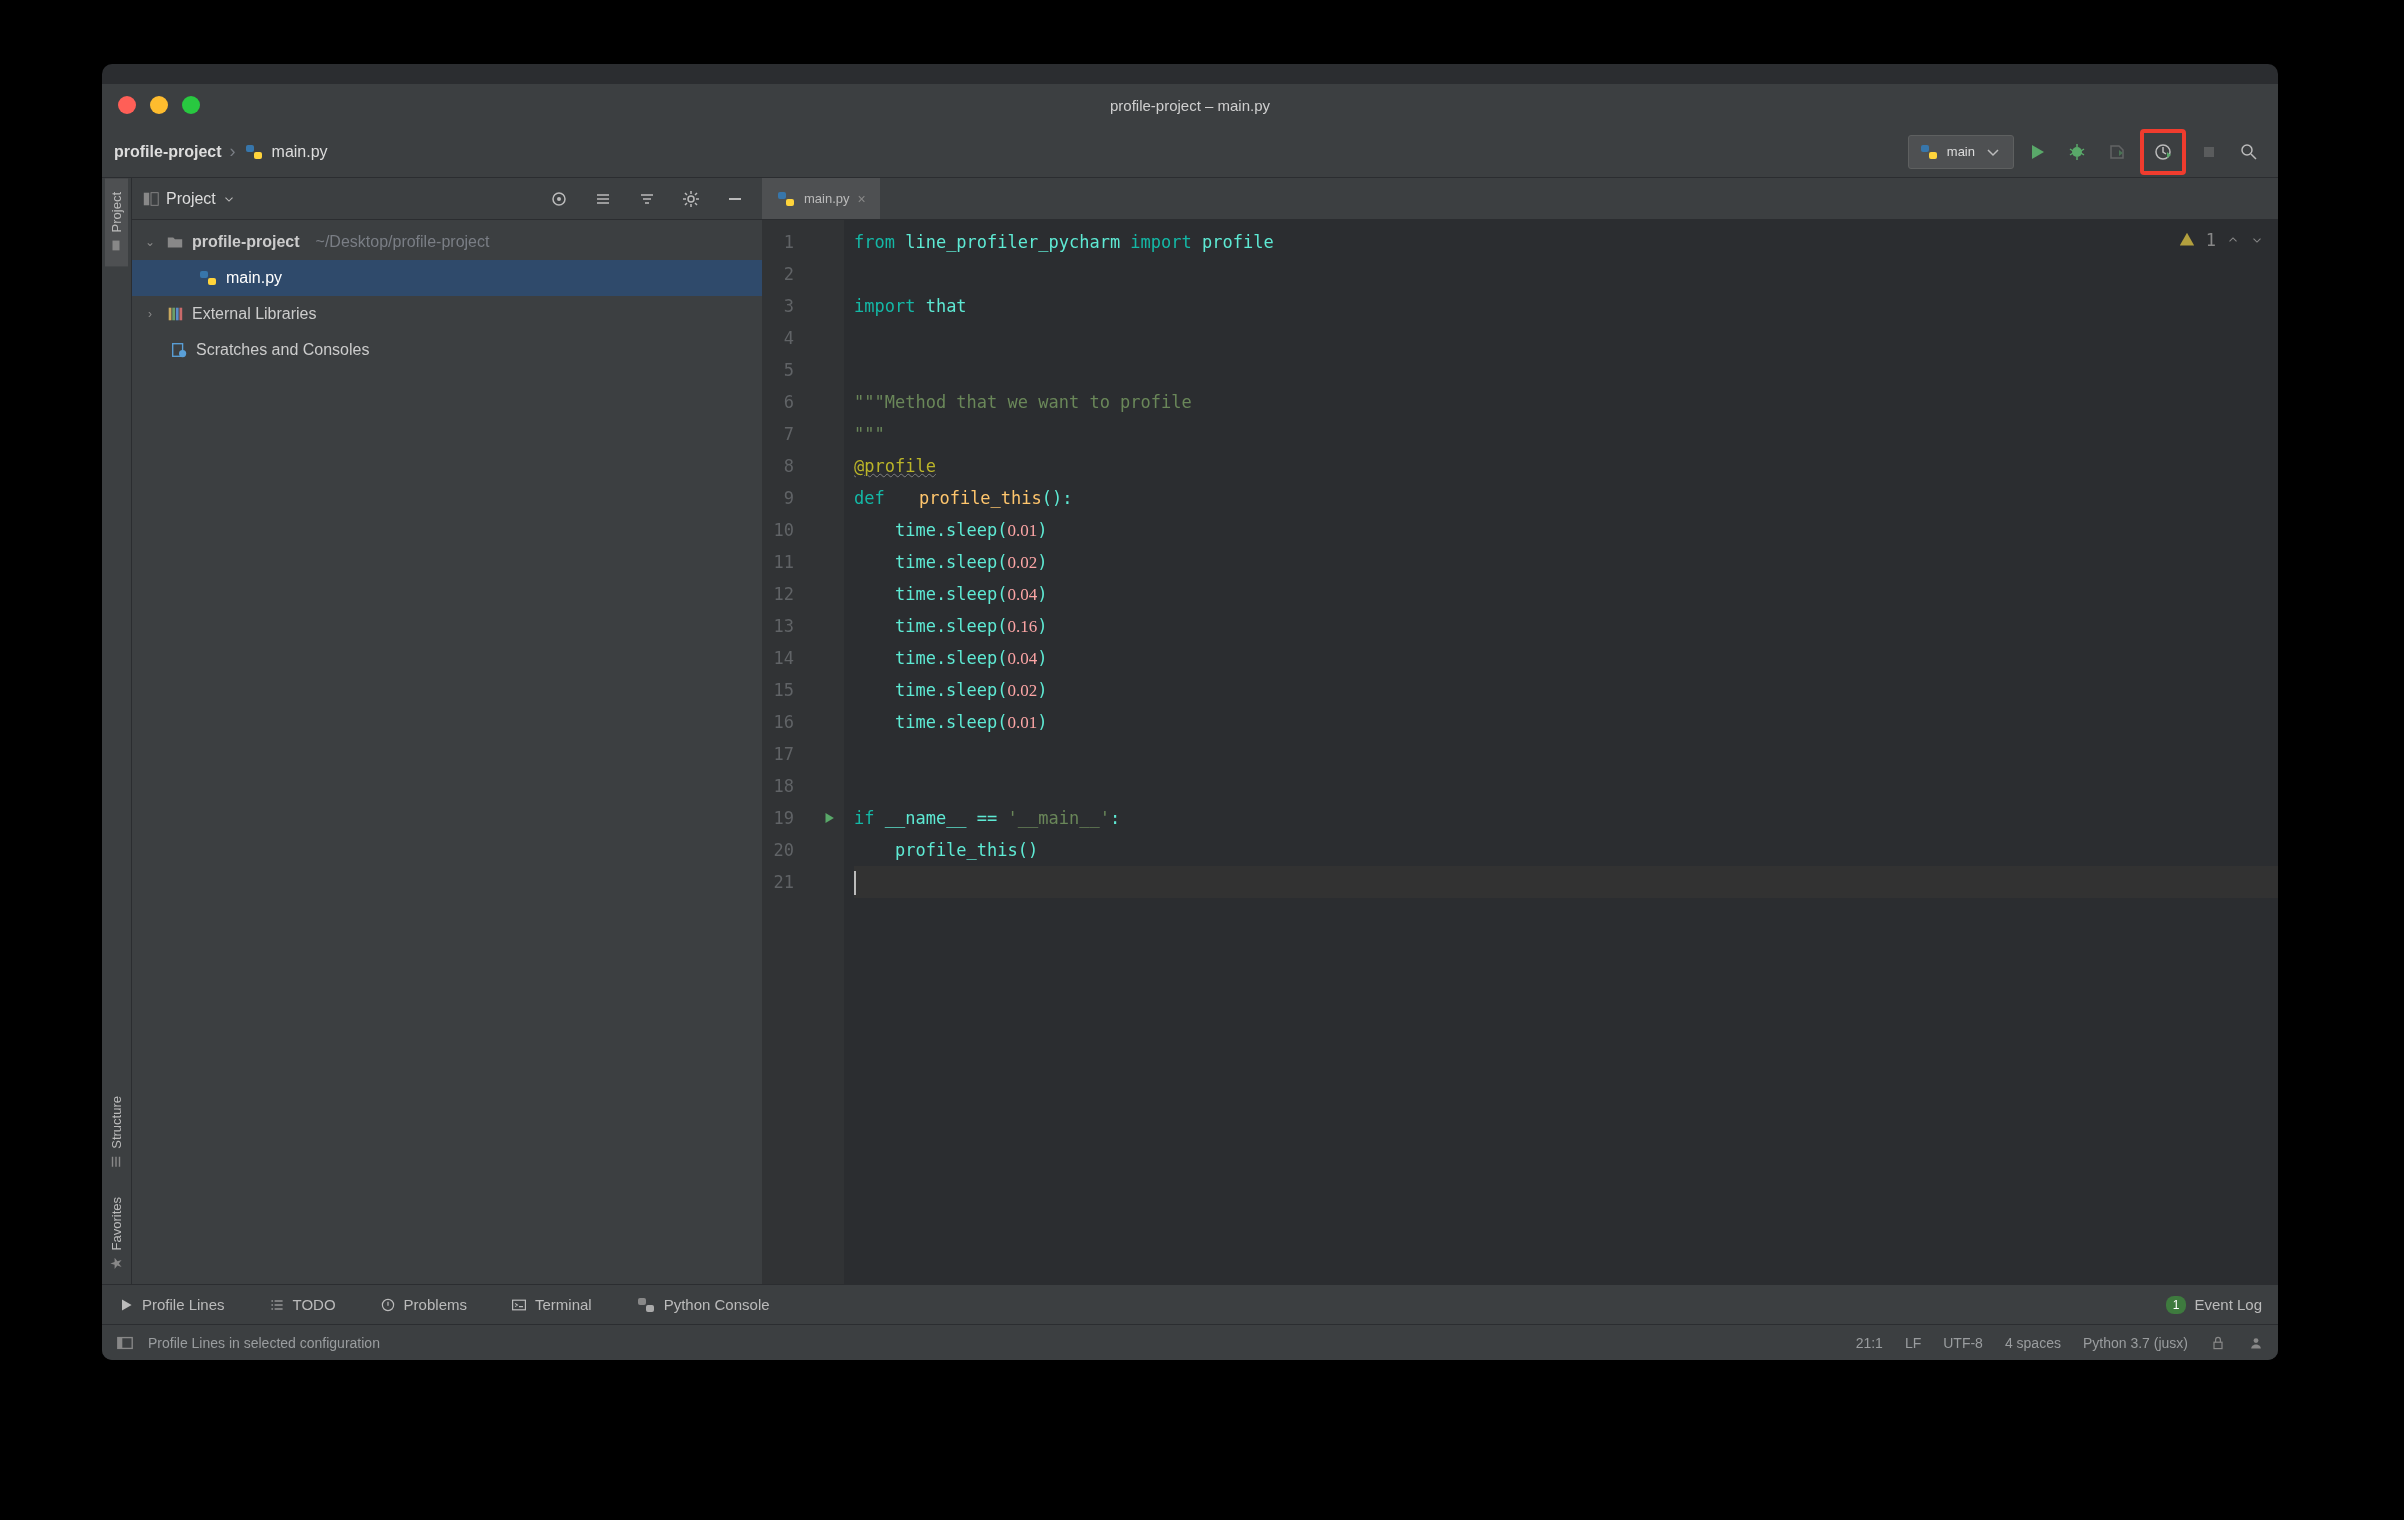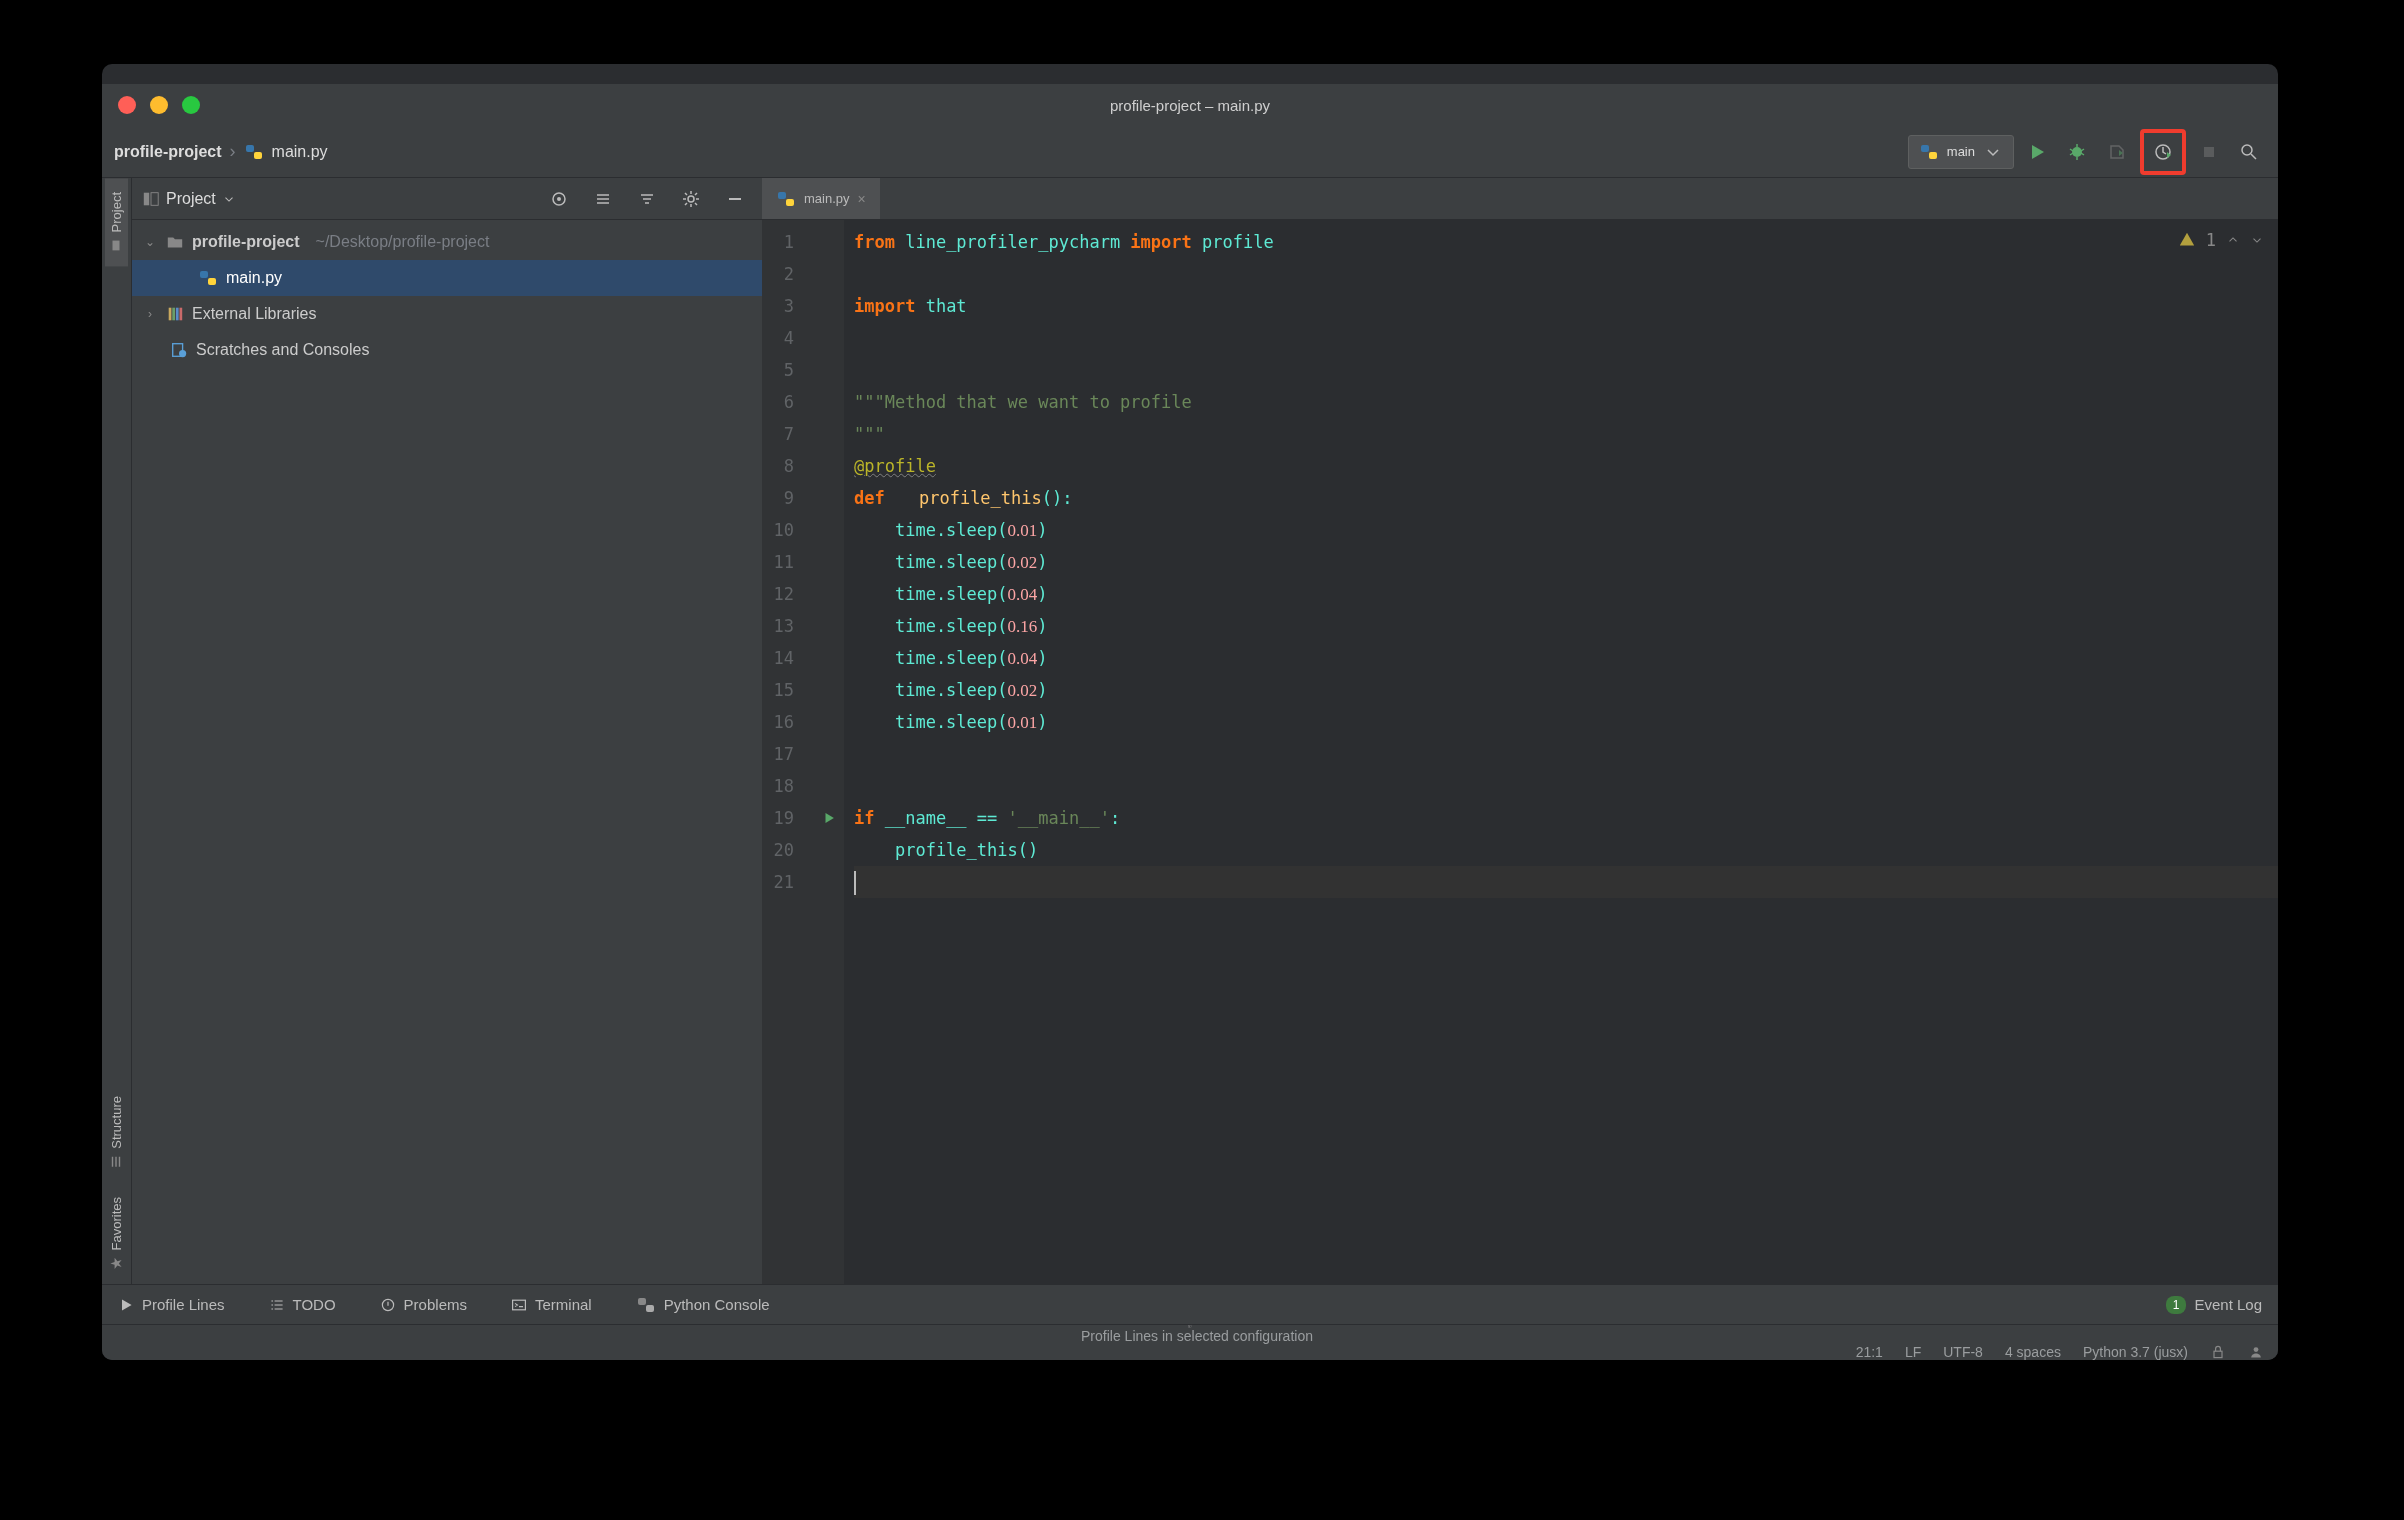--- a/index.html
+++ b/index.html
@@ -36,30 +36,30 @@
 .editor-tab { display: flex; align-items: center; gap: 8px; padding: 0 14px; background: #4e5052; }
 .editor-tab .close { color: #888; font-size: 14px; }
 .code-area { flex: 1; display: flex; font-family: "SF Mono", Menlo, monospace; font-size: 17px; position: relative; overflow: hidden; }
 .gutter { background: #313335; padding: 6px 10px 6px 0; text-align: right; color: #606366; min-width: 52px; user-select: none; }
 .gutter-line { height: 32px; line-height: 32px; padding-right: 10px; }
 .marker-col { width: 30px; background: #313335; padding-top: 6px; }
 .marker-line { height: 32px; display: flex; align-items: center; justify-content: center; }
 .code { padding: 6px 0 6px 10px; flex: 1; }
 .code-line { height: 32px; line-height: 32px; white-space: pre; }
 .cursor-line { background: #323232; }
-.tk-kw { color: #f97316; font-weight: bold; }
+.tk-kw { color: #14b8a6; }
 .tk-str { color: #6a8759; }
 .tk-num { color: #fca5a5; font-family: Liberation Serif, serif; }
 .tk-decor { color: #bbb529; }
 .tk-func { color: #ffc66d; margin-left: 24px; }
 .tk-id { color: #5eead4; }
 .editor-top-right { position: absolute; right: 14px; top: 10px; display: flex; align-items: center; gap: 10px; color: #888; }
 .bottom-bar { height: 40px; background: #3c3f41; display: flex; align-items: center; padding: 0 16px; gap: 44px; font-size: 15px; color: #bbb; border-top: 1px solid #2b2d30; }
 .bottom-item { display: flex; align-items: center; gap: 8px; }
-.status-bar { height: 36px; background: #3c3f41; display: flex; align-items: center; padding: 0 14px; font-size: 14px; color: #9a9d9f; border-top: 1px solid #2b2d30; flex-direction: column; }
+.status-bar { height: 36px; background: #3c3f41; display: flex; align-items: center; padding: 0 14px; font-size: 14px; color: #9a9d9f; border-top: 1px solid #2b2d30; }
 .status-right { margin-left: auto; display: flex; align-items: center; gap: 22px; }
 .badge-green { background: #3e7a3e; color: #fff; border-radius: 8px; padding: 0 7px; font-size: 12px; height: 18px; display: inline-flex; align-items: center; }
 svg.i { width: 20px; height: 20px; }
 .py-icon { width: 20px; height: 20px; display: inline-block; }
 .cursor { border-left: 2px solid #bbb; display: inline-block; height: 24px; vertical-align: middle; }
 .underline-wavy { text-decoration: underline wavy #808080; text-decoration-thickness: 1px; }
 </style>
 </head>
 <body>
 

